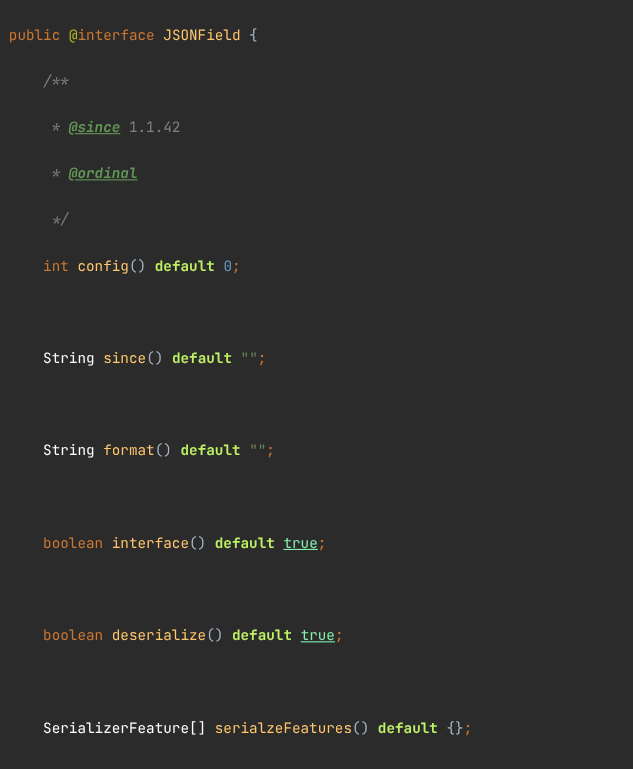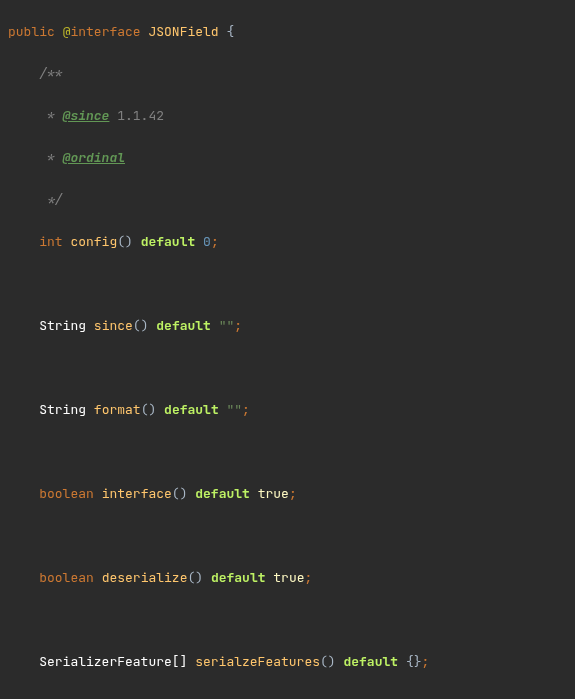--- a/index.html
+++ b/index.html
@@ -47,21 +47,21 @@
   .type { color: #ffffff; }
   .id   { color: #ffc66d; }
   .def  { color: #bef264; font-weight: bold; }
   .num  { color: #6897bb; }
   .str  { color: #6a8759; }
   .punc { color: #a9b7c6; }
   .semi { color: #cc7832; }
   .doc  { color: #808080; font-style: italic; }
   .tag  { color: #629755; font-style: italic; text-decoration: underline; font-weight: bold; }
   .tagp { color: #808080; }
-  .bool { color: #fef9c3; }
+  .bool { color: #86efac; text-decoration: underline; }
   .brace{ color: #a9b7c6; }
 </style>
 </head>
 <body>
 
 <div class="editor">
   <div class="gutter">
     <div></div>
       <div></div>
       <div></div>

